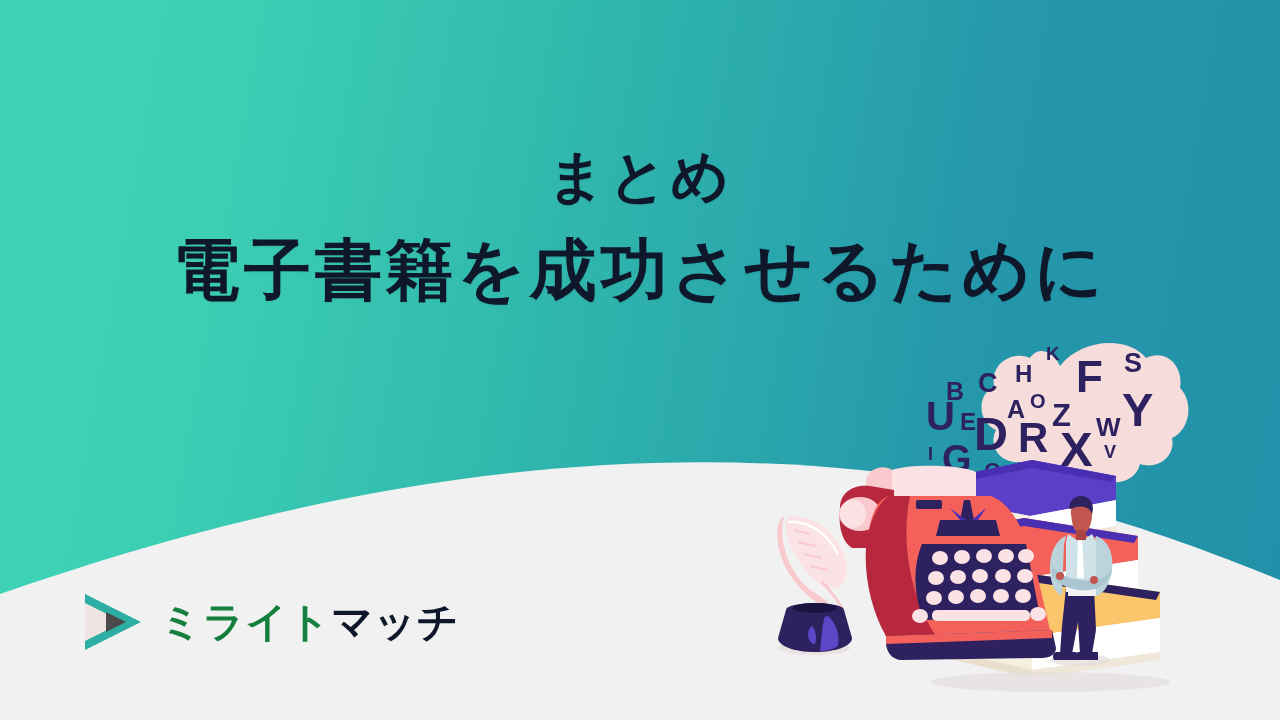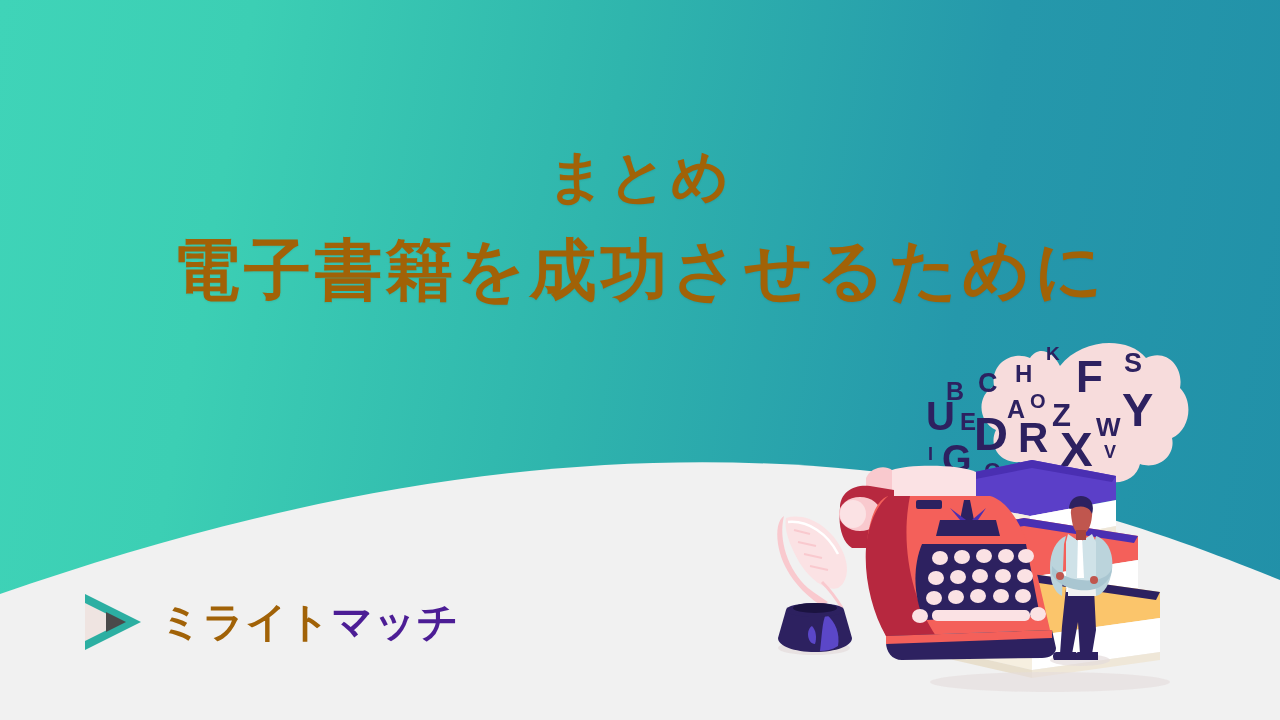--- a/index.html
+++ b/index.html
@@ -31,21 +31,21 @@
   
   .title-wrap {
     position: absolute;
     left: 0;
     top: 142px;
     width: 1280px;
     text-align: center;
     z-index: 6;
   }
   .title-line {
-    color: #a16207;
+    color: #0f172a;
     font-weight: bold;
     letter-spacing: 0.06em;
     line-height: 1.22;
     text-shadow: 0 1px 2px rgba(0,0,0,0.08);
     white-space: nowrap;
   }
   .title-line.l1 { font-size: 57px; }
   .title-line.l2 { font-size: 67px; margin-top: 17px; }
 
   
@@ -59,22 +59,22 @@
   }
   .logo-mark { display: block; }
   .logo-text {
     margin-left: 16px;
     font-size: 41px;
     font-weight: bold;
     letter-spacing: 0.02em;
     line-height: 1;
     white-space: nowrap;
   }
-  .logo-text .teal { color: #a16207; }
-  .logo-text .dark { color: #4c1d95; }
+  .logo-text .teal { color: #15803d; }
+  .logo-text .dark { color: #0f172a; }
 
   
   .illus {
     position: absolute;
     left: 760px;
     top: 330px;
     width: 460px;
     height: 390px;
     z-index: 5;
   }

